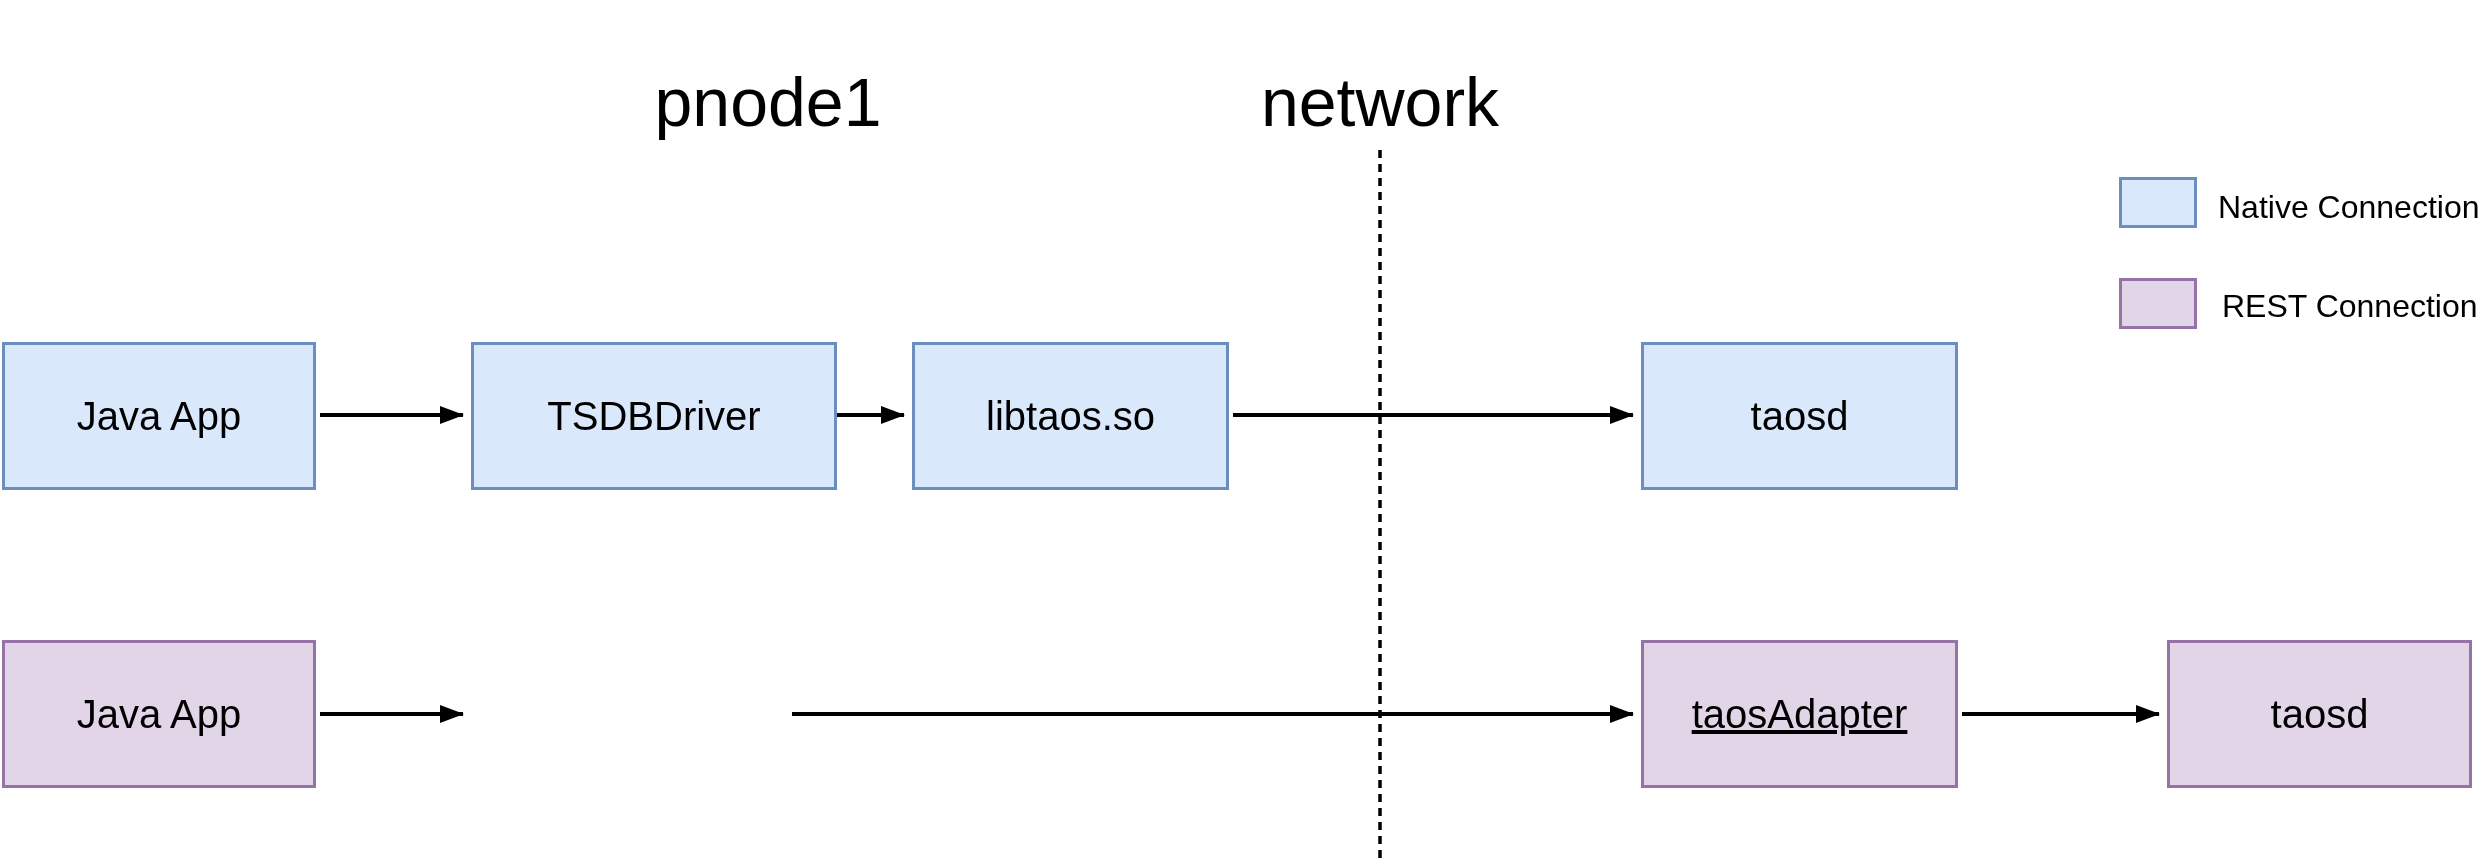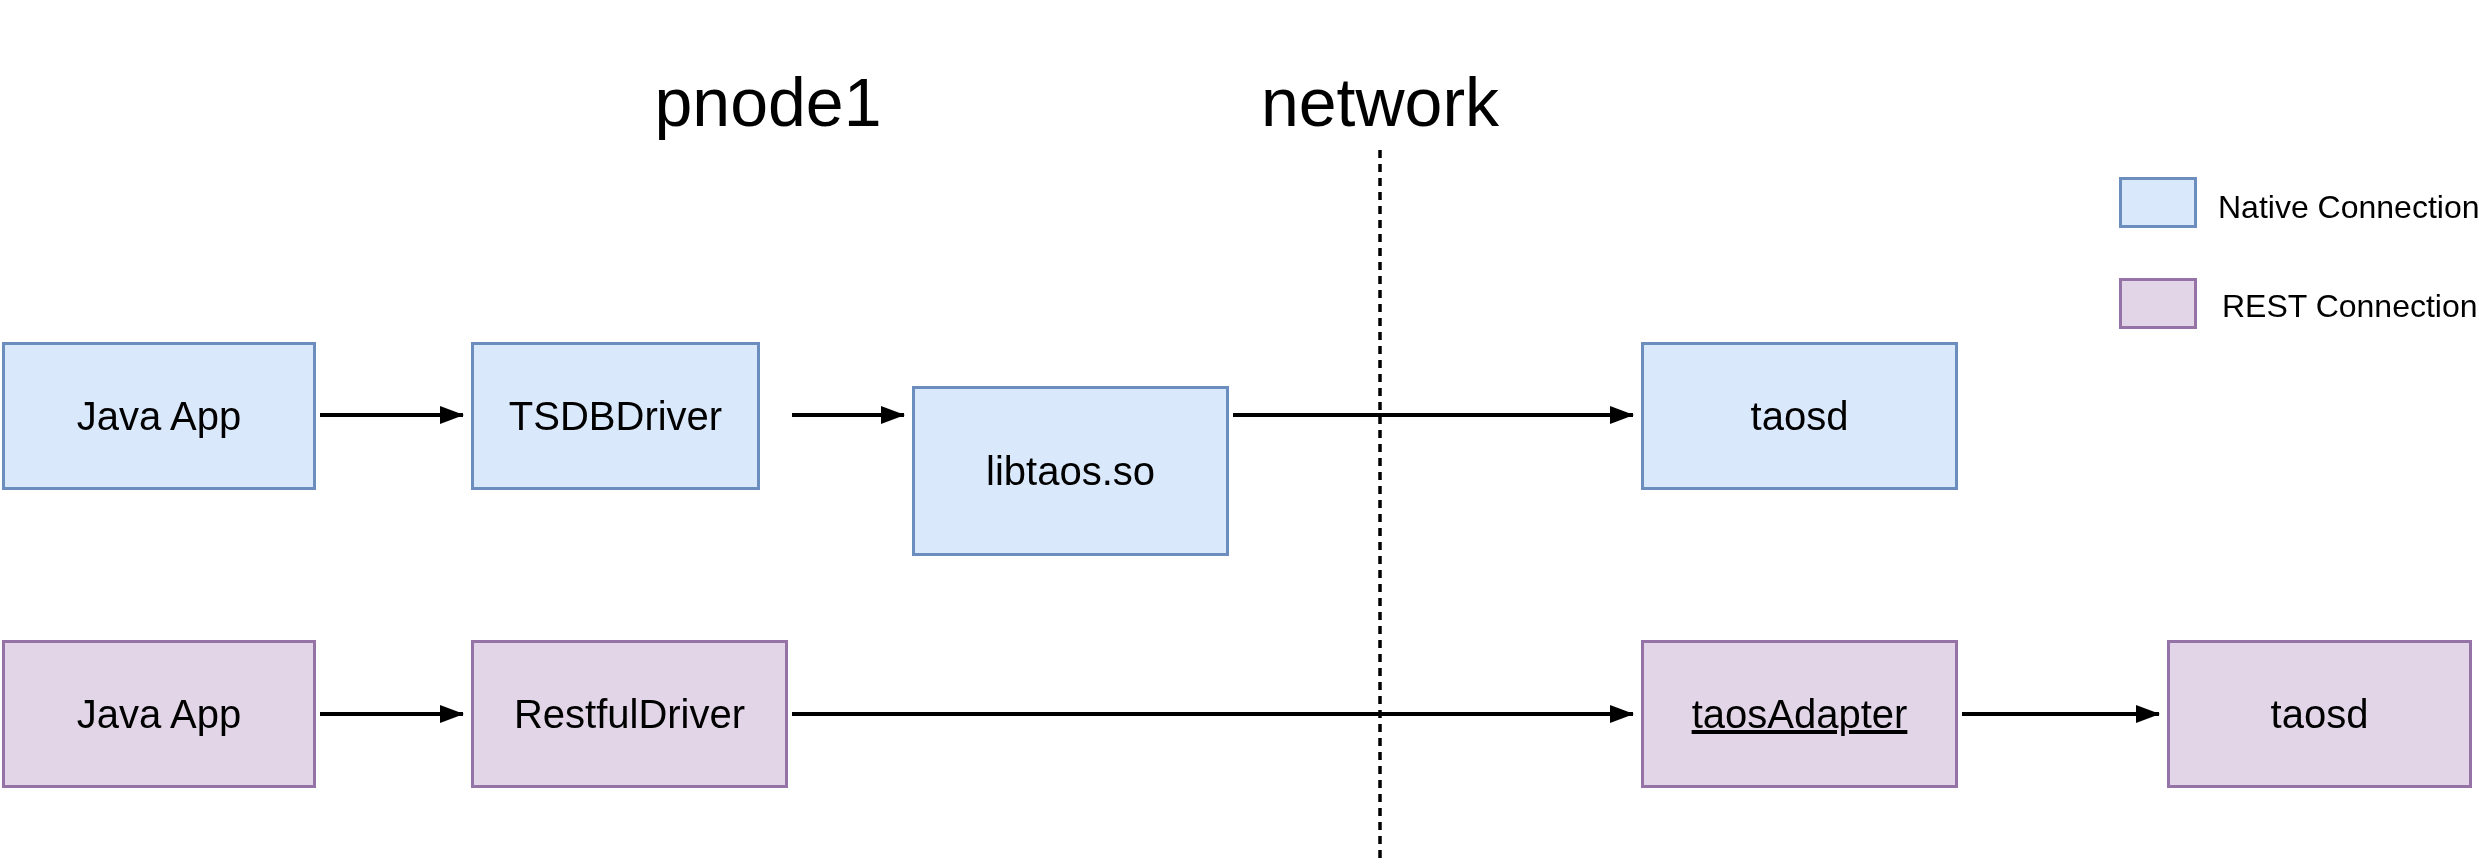--- a/index.html
+++ b/index.html
@@ -94,35 +94,32 @@
     <line x1="792" y1="714" x2="1633" y2="714" stroke="#000000" stroke-width="4" marker-end="url(#arrowhead)"></line>
     <line x1="1962" y1="714" x2="2159" y2="714" stroke="#000000" stroke-width="4" marker-end="url(#arrowhead)"></line>
   </svg>
 
   <div class="zone-label" style="left:768px;">pnode1</div>
   <div class="zone-label" style="left:1380px;">network</div>
 
   <div class="node native" style="left:2px;    top:342px; width:314px; height:148px;">
     <span>Java App</span>
   </div>
-  <div class="node native" style="left:471px;  top:342px; width:289px; height:148px;">
+  <div class="node native" style="left:471px;  top:342px; width:366px; height:148px;">
     <span>TSDBDriver</span>
   </div>
-  <div class="node native" style="left:912px;  top:342px; width:317px; height:170px;margin-top:44px;">
+  <div class="node native" style="left:912px;  top:342px; width:317px; height:148px;">
     <span>libtaos.so</span>
   </div>
   <div class="node native" style="left:1641px; top:342px; width:317px; height:148px;">
     <span>taosd</span>
   </div>
 
   <div class="node rest" style="left:2px;    top:640px; width:314px; height:148px;">
     <span>Java App</span>
-  </div>
-  <div class="node rest" style="left:471px;  top:640px; width:317px; height:148px;">
-    <span>RestfulDriver</span>
   </div>
   <div class="node rest" style="left:1641px; top:640px; width:317px; height:148px;text-decoration:underline;">
     <span>taosAdapter</span>
   </div>
   <div class="node rest" style="left:2167px; top:640px; width:305px; height:148px;">
     <span>taosd</span>
   </div>
 
   <div>
     <div class="legend-swatch native" style="left:2119px; top:177px;"></div>

